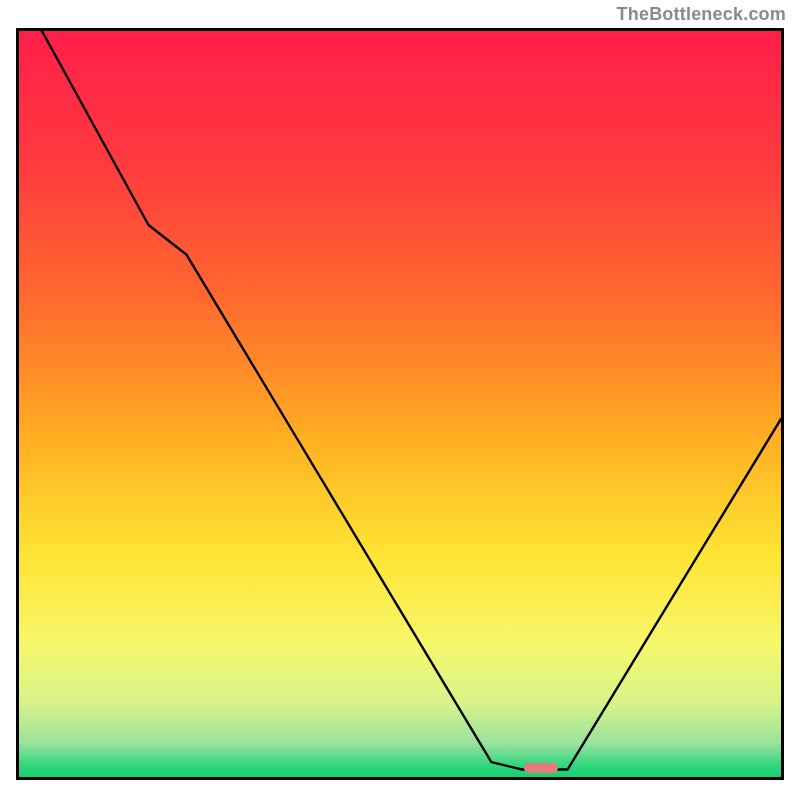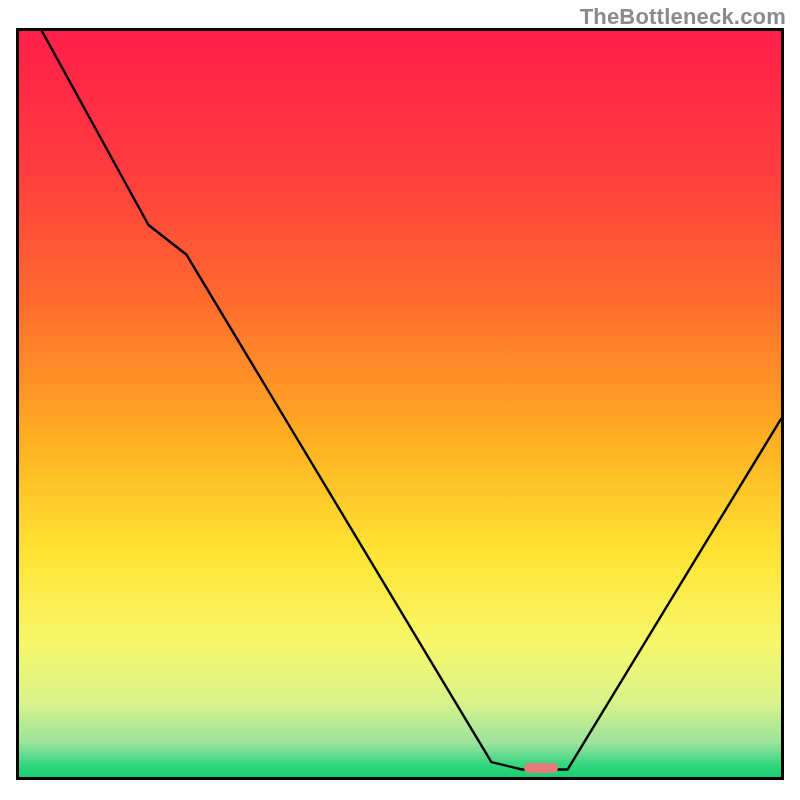--- a/index.html
+++ b/index.html
@@ -8,21 +8,21 @@
     width: 800px;
     height: 800px;
     background: #ffffff;
     font-family: Arial, sans-serif;
     overflow: hidden;
   }
   .watermark {
     position: absolute;
     top: 4px;
     right: 14px;
-    font-size: 22px;
+    font-size: 18px;
     font-weight: 600;
     color: #8a8a8a;
     letter-spacing: 0.2px;
     z-index: 10;
     user-select: none;
   }
   .plot-frame {
     position: absolute;
     left: 16px;
     top: 28px;

